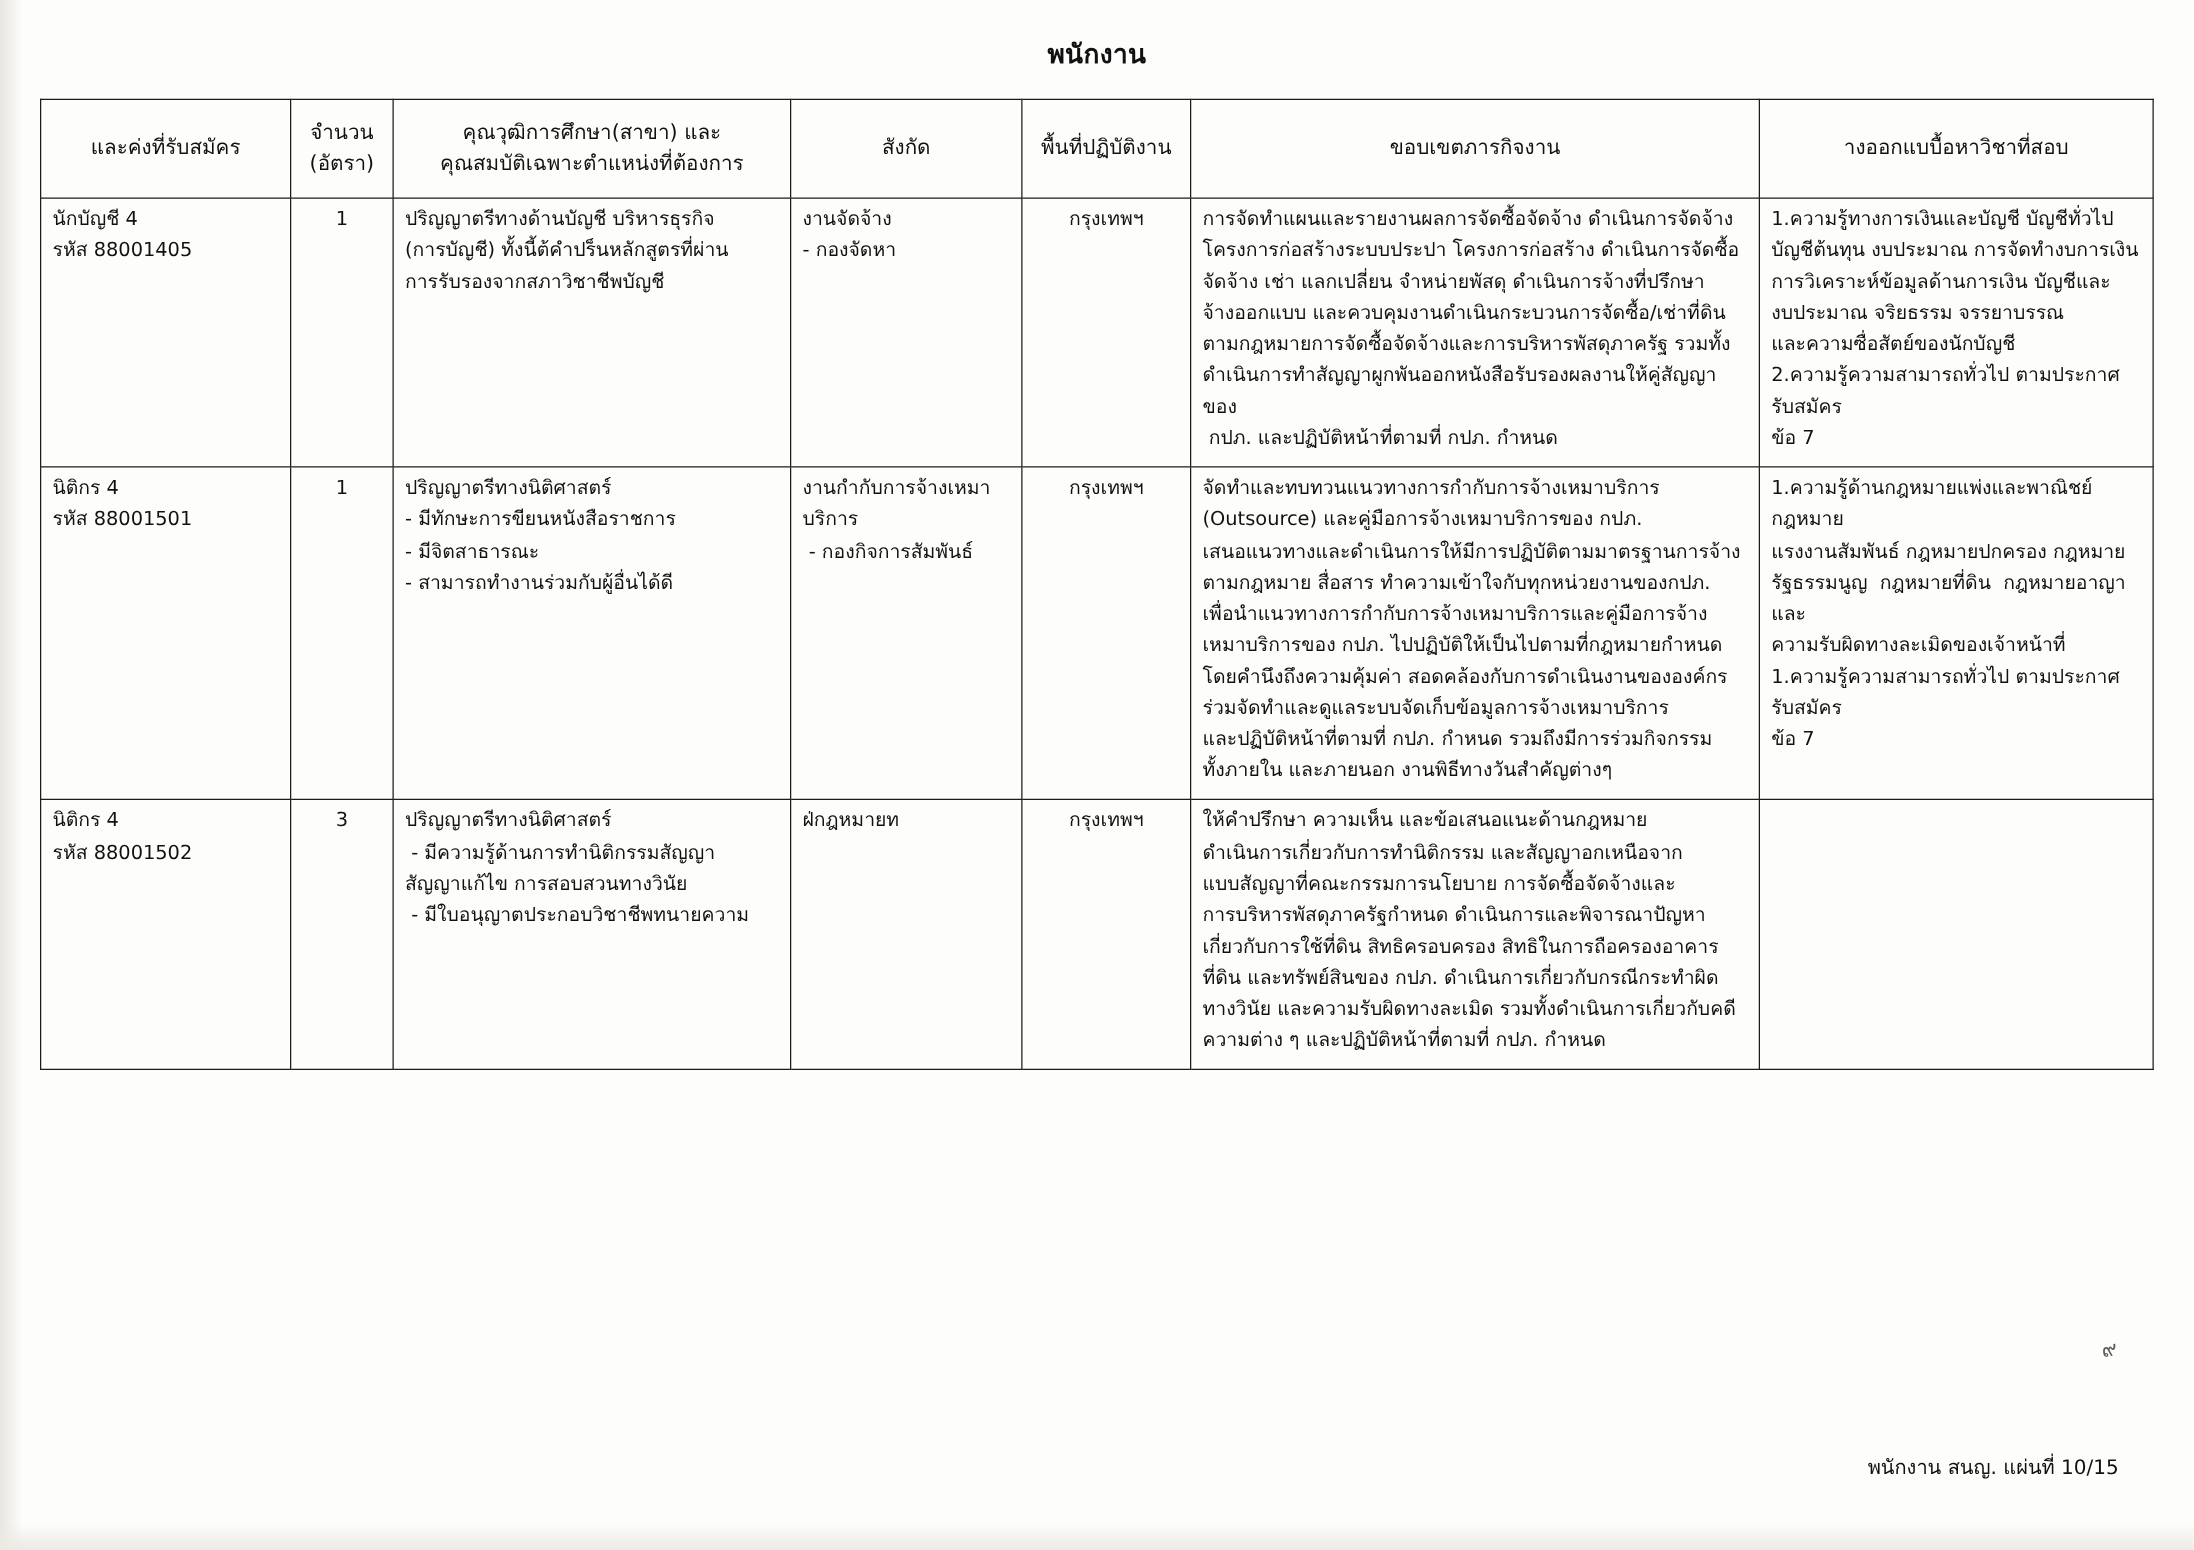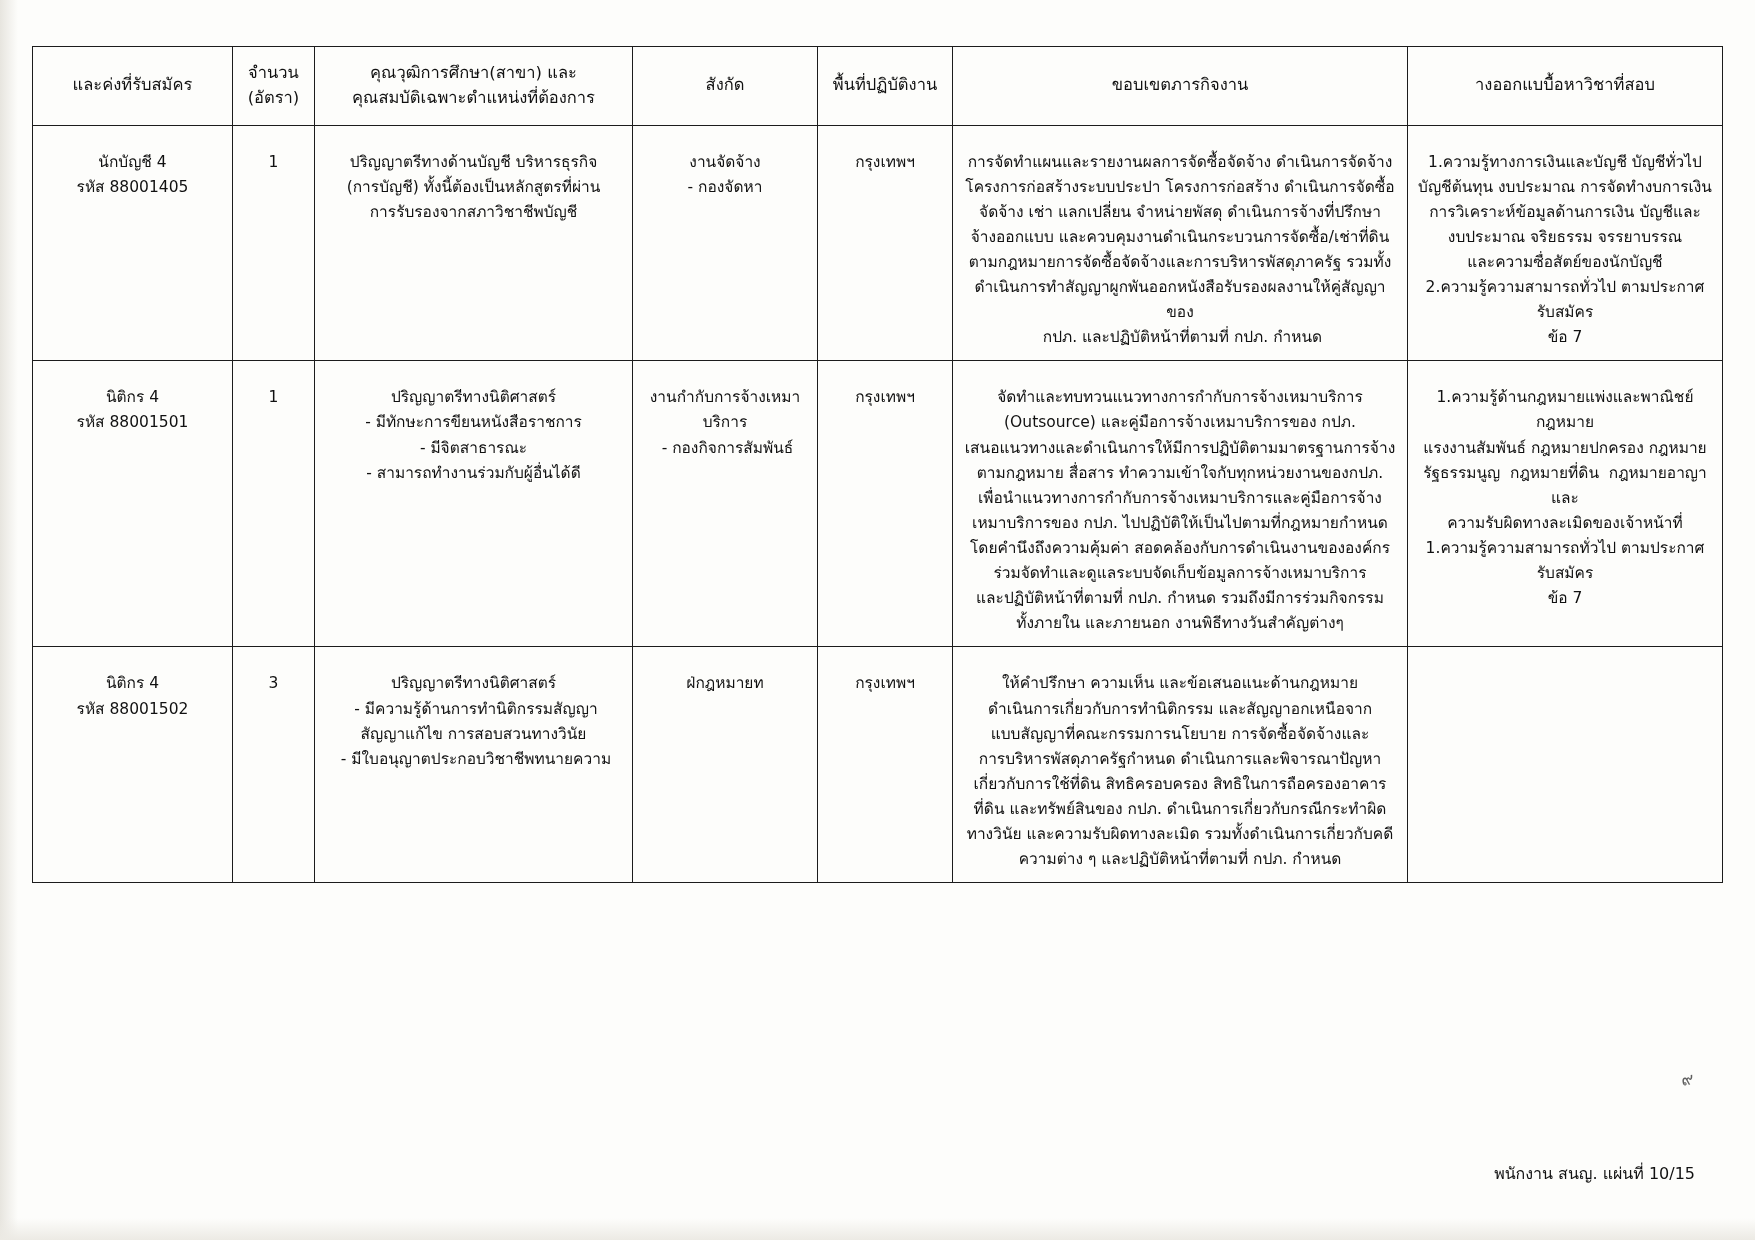--- a/index.html
+++ b/index.html
@@ -54,24 +54,23 @@
   }
   table.main {
     border-collapse: collapse;
     margin: 20px auto 0 auto;
     width: 1690px;
     table-layout: fixed;
   }
   table.main th, table.main td {
     border: 1px solid #1c1c1c;
     vertical-align: top;
-    padding: 24px 9px 10px 9px;
+    padding: 4px 9px 10px 9px;
     font-size: 15.5px;
     line-height: 1.62;
-    text-align: center;
   }
   table.main thead th {
     text-align: center;
     vertical-align: middle;
     font-weight: normal;
     font-size: 16.5px;
     padding: 14px 6px;
     line-height: 1.5;
   }
   td.center {
@@ -104,20 +103,21 @@
   }
 </style>
 </head>
 <body>
 
 <div class="page">
   <div class="scan-edge-left"></div>
   <div class="scan-edge-bottom"></div>
 
   <div class="header">
+    <div class="line1">พนักงาน</div>
   </div>
 
   <table class="main">
     <colgroup>
       <col class="col-pos">
       <col class="col-num">
       <col class="col-qual">
       <col class="col-dept">
       <col class="col-area">
       <col class="col-scope">
@@ -135,21 +135,21 @@
         <th class="cellline">ขอบเขตภารกิจงาน</th>
         <th class="cellline">างออกแบบื้อหาวิชาที่สอบ</th>
       </tr>
     </thead>
     <tbody>
       <tr>
         <td class="cellline">นักบัญชี 4
 รหัส 88001405</td>
         <td class="cellline center">1</td>
         <td class="cellline">ปริญญาตรีทางด้านบัญชี บริหารธุรกิจ
-(การบัญชี) ทั้งนี้ต้องเป็นหลักสูตรที่ผ่าน
+(การบัญชี) ทั้งนี้ต้คำปร็นหลักสูตรที่ผ่าน
 การรับรองจากสภาวิชาชีพบัญชี</td>
         <td class="cellline">งานจัดจ้าง
 - กองจัดหา</td>
         <td class="cellline center">กรุงเทพฯ</td>
         <td class="cellline">การจัดทำแผนและรายงานผลการจัดซื้อจัดจ้าง ดำเนินการจัดจ้าง
 โครงการก่อสร้างระบบประปา โครงการก่อสร้าง ดำเนินการจัดซื้อ
 จัดจ้าง เช่า แลกเปลี่ยน จำหน่ายพัสดุ ดำเนินการจ้างที่ปรึกษา
 จ้างออกแบบ และควบคุมงานดำเนินกระบวนการจัดซื้อ/เช่าที่ดิน
 ตามกฎหมายการจัดซื้อจัดจ้างและการบริหารพัสดุภาครัฐ รวมทั้ง
 ดำเนินการทำสัญญาผูกพันออกหนังสือรับรองผลงานให้คู่สัญญาของ

